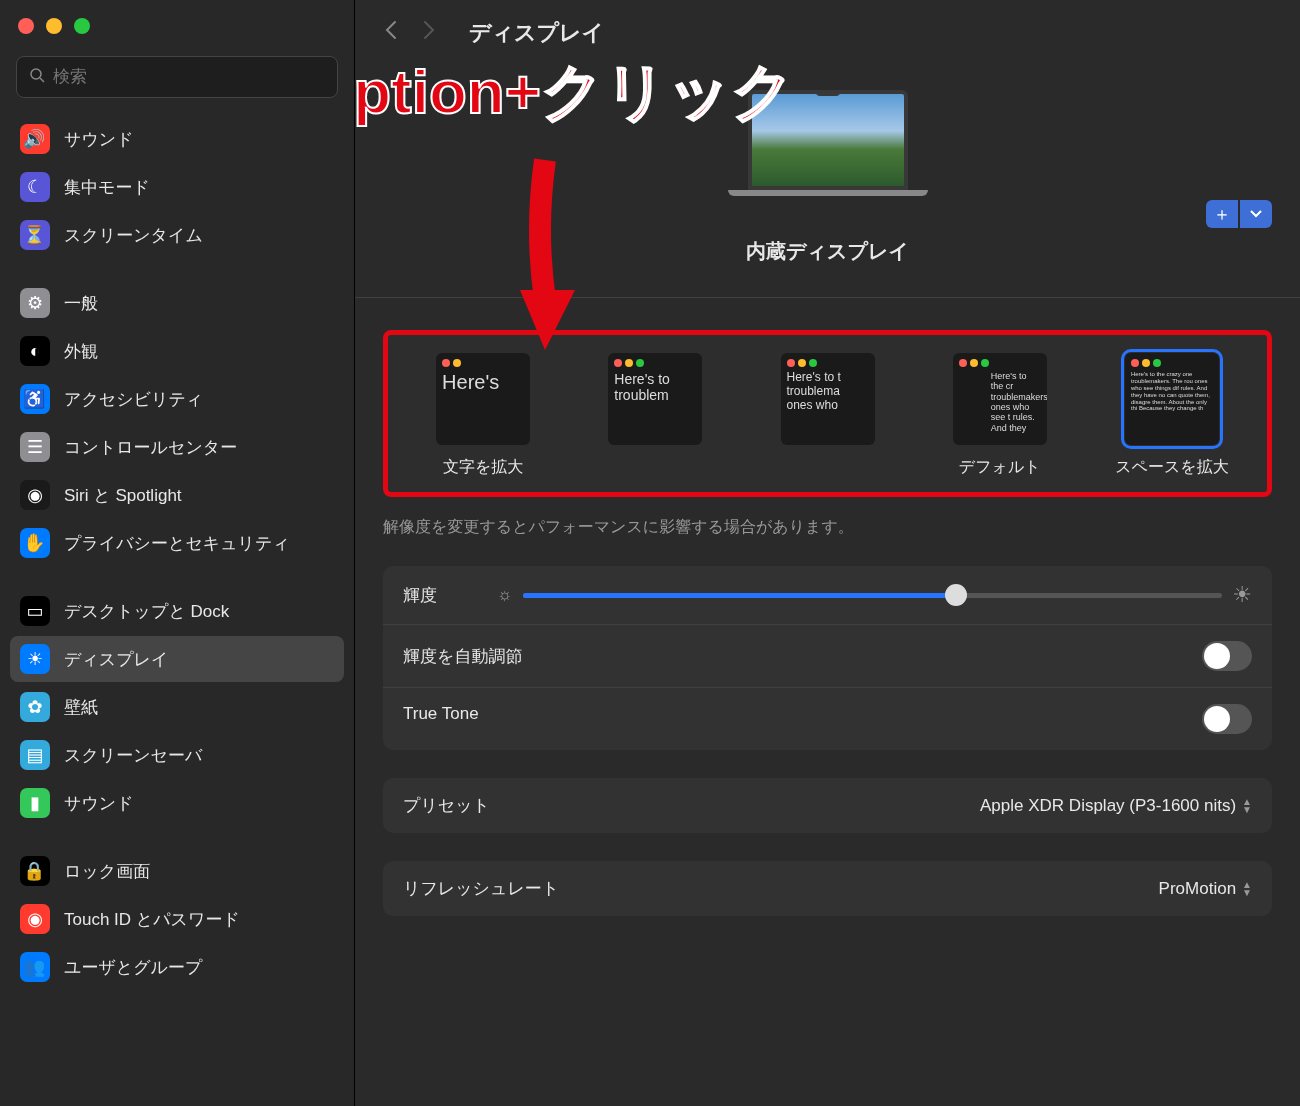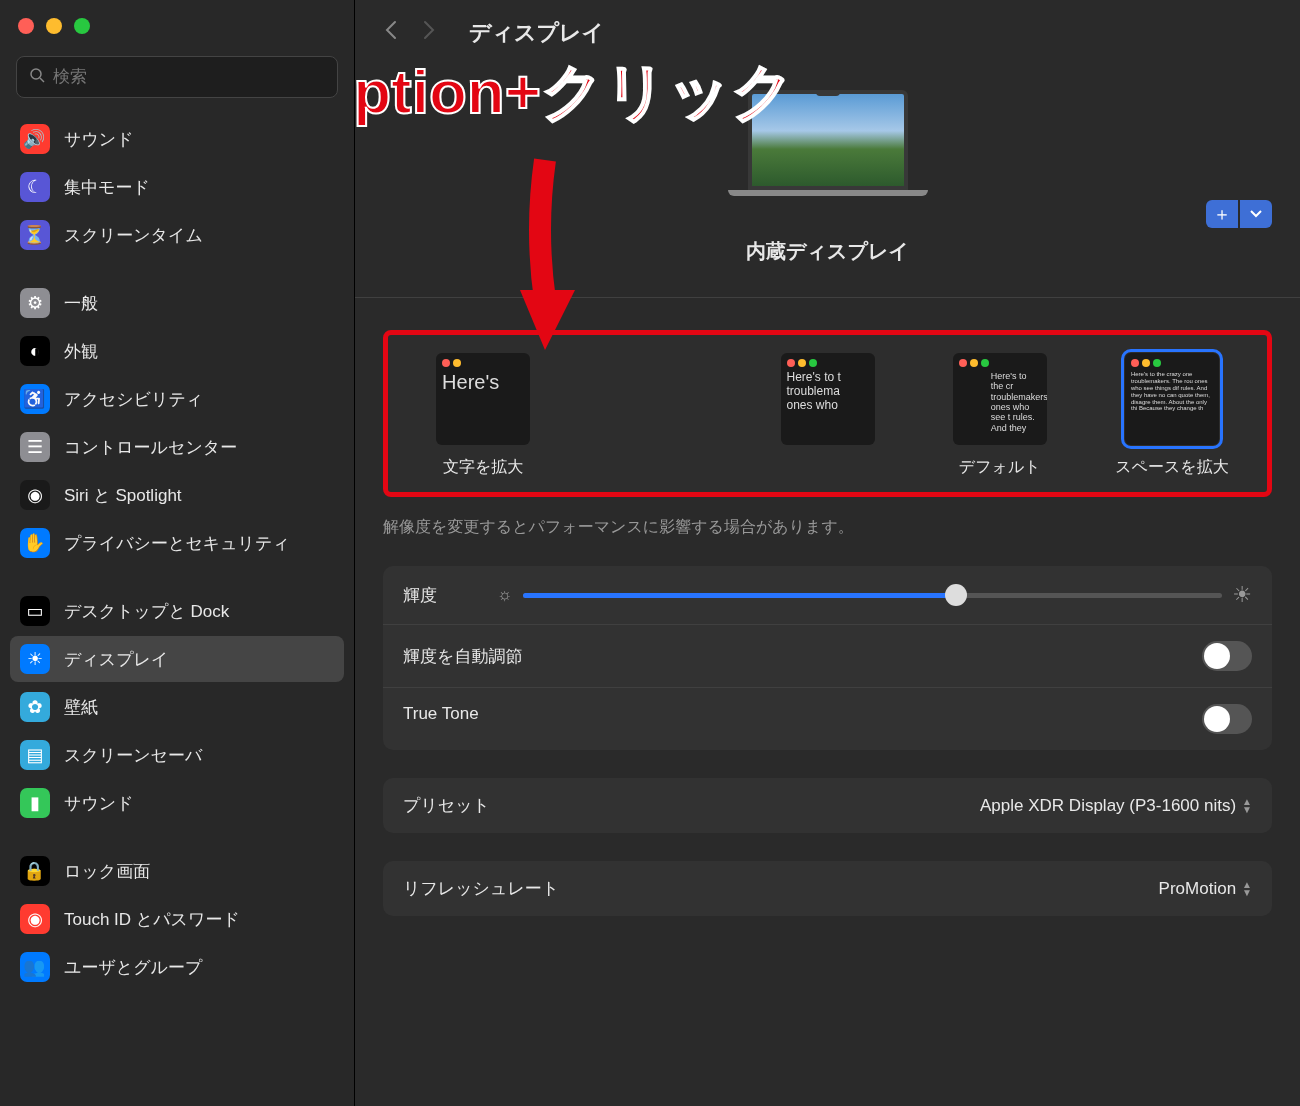--- a/index.html
+++ b/index.html
@@ -448,20 +448,28 @@
           <div class="res-thumb">
             <div class="tl-mini">
               <span style="background: rgb(255, 95, 87);"></span>
               <span style="background: rgb(254, 188, 46);"></span>
             </div>
             <div class="txt" style="font-size: 20px;">Here's</div>
           </div>
           <div class="res-label">文字を拡大</div>
         </div>
         <div class="res-opt">
+          <div class="res-thumb">
+            <div class="tl-mini">
+              <span style="background: rgb(255, 95, 87);"></span>
+              <span style="background: rgb(254, 188, 46);"></span>
+              <span style="background: rgb(40, 200, 64);"></span>
+            </div>
+            <div class="txt" style="font-size: 14px;">Here's to troublem</div>
+          </div>
           <div class="res-label">&nbsp;</div>
         </div>
         <div class="res-opt">
           <div class="res-thumb">
             <div class="tl-mini">
               <span style="background: rgb(255, 95, 87);"></span>
               <span style="background: rgb(254, 188, 46);"></span>
               <span style="background: rgb(40, 200, 64);"></span>
             </div>
             <div class="txt" style="font-size: 12px;">Here's to t troublema ones who</div>

